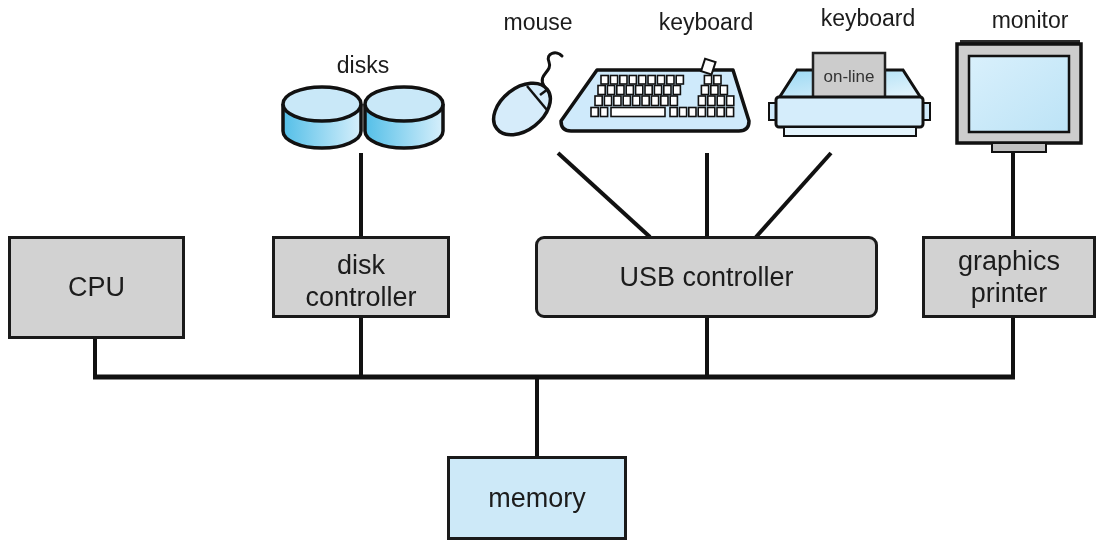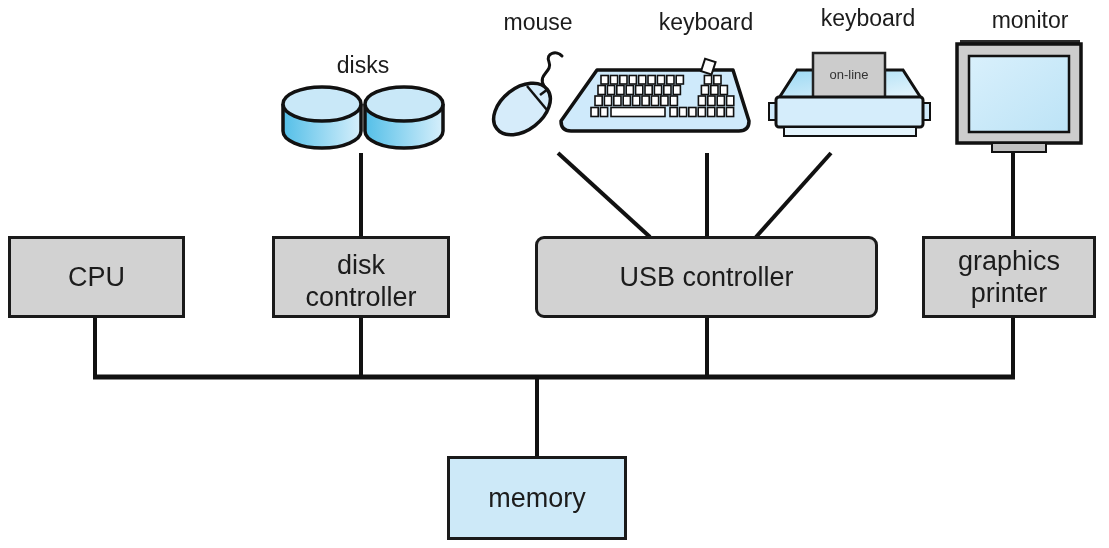--- a/index.html
+++ b/index.html
@@ -13,21 +13,21 @@
     font-size:23px;line-height:1;color:#1c1c1c;white-space:nowrap;
   }
   .box{
     position:absolute;display:flex;align-items:center;justify-content:center;
     background:#d2d2d2;border:3px solid #1a1a1a;box-sizing:border-box;
     font-size:27px;line-height:1.2;text-align:center;color:#1c1c1c;
   }
   .box.mem{background:#cde9f8;}
   .online{
     position:absolute;transform:translateX(-50%);
-    font-size:13px;color:#333;line-height:1;white-space:nowrap;
+    font-size:17px;color:#333;line-height:1;white-space:nowrap;
   }
 </style>
 </head>
 <body>
 
 <div class="canvas">
 
   <svg class="layer" viewBox="0 0 1109 548">
     <defs>
       <linearGradient id="diskGrad" x1="0" y1="0" x2="1" y2="0">
@@ -142,21 +142,21 @@
     </g>
   </svg>
 
   <div class="dev-label" style="left:363px;top:54px;">disks</div>
   <div class="dev-label" style="left:538px;top:11px;">mouse</div>
   <div class="dev-label" style="left:706px;top:11px;">keyboard</div>
   <div class="dev-label" style="left:868px;top:7px;">keyboard</div>
   <div class="dev-label" style="left:1022px;top:9px;margin-left:8px;">monitor</div>
   <div class="online" style="left:849px;top:68px;">on-line</div>
 
-  <div class="box" style="left:8px;top:236px;width:177px;height:82px;">
+  <div class="box" style="left:8px;top:236px;width:177px;height:103px;">
     <span>CPU</span>
   </div>
 
   <div class="box" style="left:272px;top:236px;width:178px;height:82px;">
     <span style="width:135px;margin-top:8px;">disk controller</span>
   </div>
 
   <div class="box" style="left:535px;top:236px;width:343px;height:82px;border-radius:9px;">
     <span>USB controller</span>
   </div>

